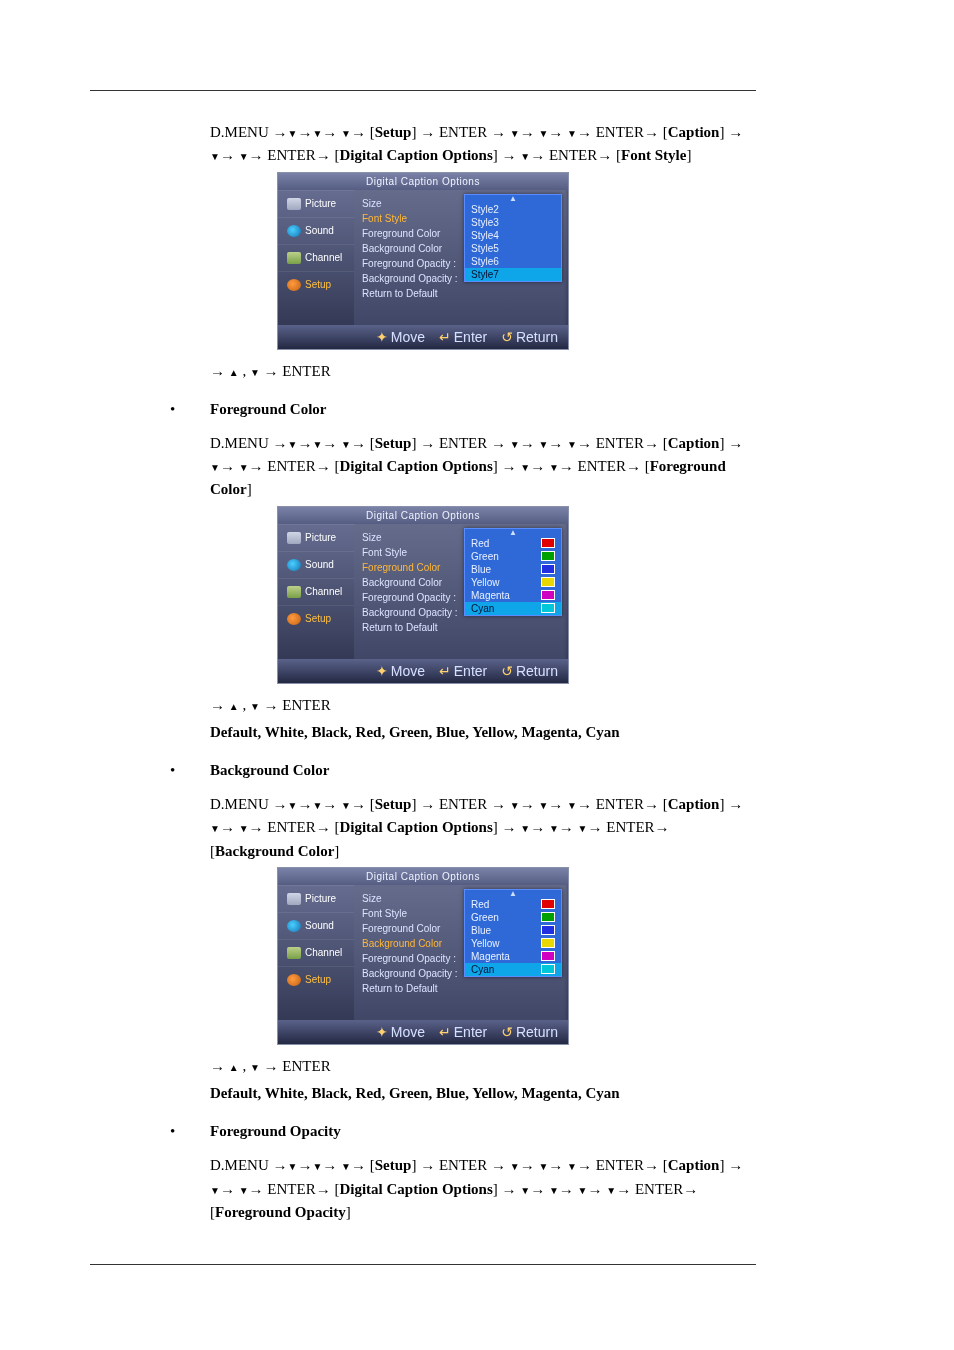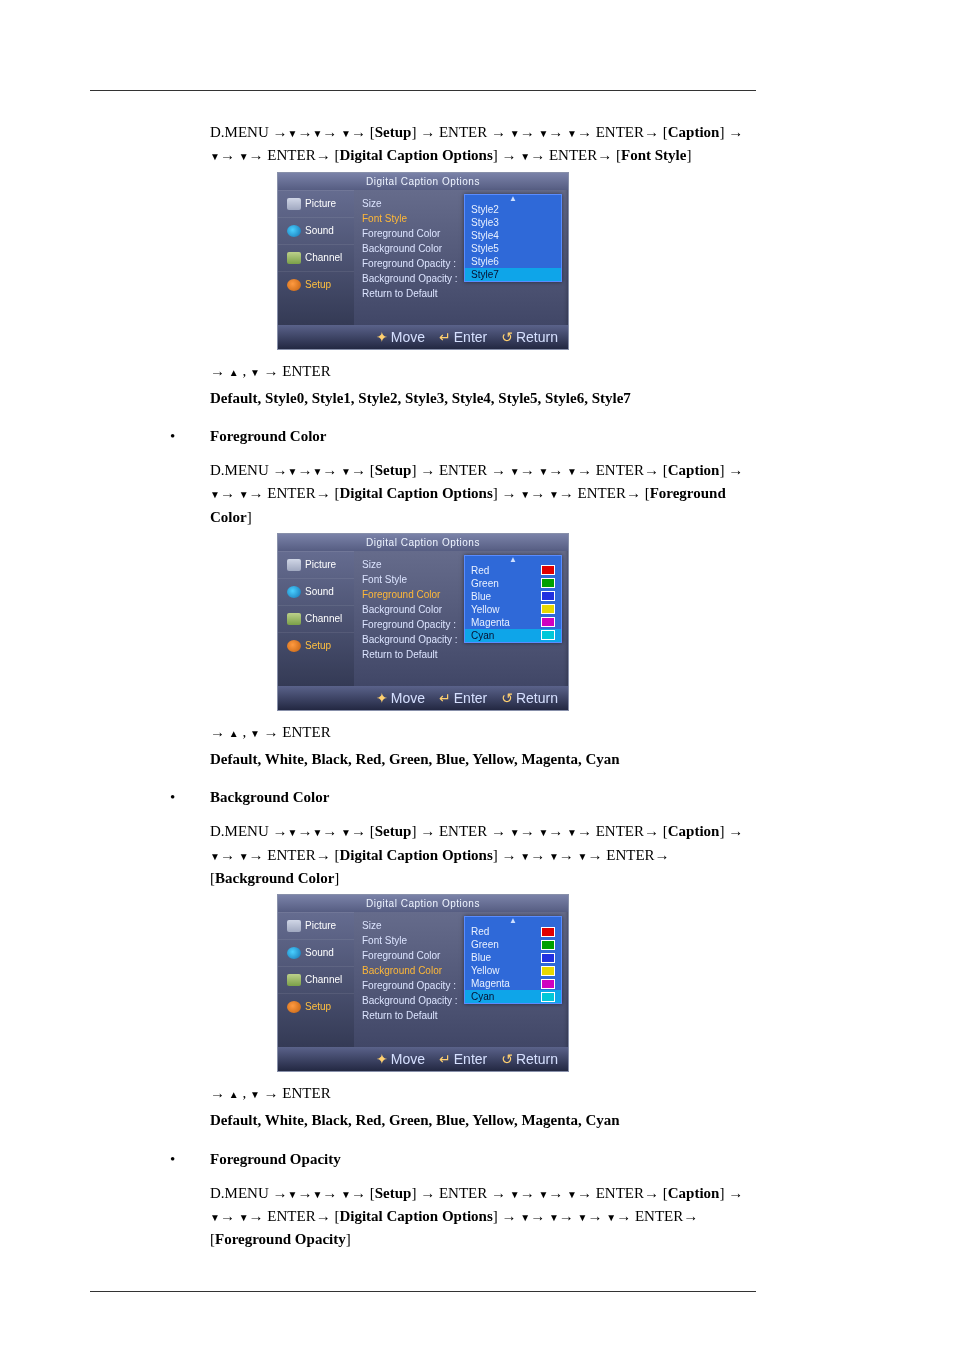--- a/index.html
+++ b/index.html
@@ -133,21 +133,20 @@
     </div>
     <div class="osd-foot">
       <span><span class="foot-glyph">✦</span>Move</span>
       <span><span class="foot-glyph">↵</span>Enter</span>
       <span><span class="foot-glyph">↺</span>Return</span>
     </div>
   </div>
     </div>
 
   <div class="section">→ <span class="up"></span> , <span class="dn"></span> → ENTER</div>
-  <div class="section"><b>Default, Style0, Style1, Style2, Style3, Style4, Style5, Style6, Style7</b></div>
 
   <div class="bullet-row">
     <span class="bullet">•</span>
     <b>Foreground Color</b>
   </div>
   <div class="section">D.MENU →<span class="dn"></span>→<span class="dn"></span>→ <span class="dn"></span>→ [<b>Setup</b>] → ENTER → <span class="dn"></span>→ <span class="dn"></span>→ <span class="dn"></span>→  ENTER→ [<b>Caption</b>] → <span class="dn"></span>→ <span class="dn"></span>→ ENTER→ [<b>Digital Caption Options</b>] → <span class="dn"></span>→ <span class="dn"></span>→  ENTER→ [<b>Foreground Color</b>]</div>
 
   <div class="osd-wrap">
       <div class="osd">
     <div class="osd-title">Digital Caption Options</div>

